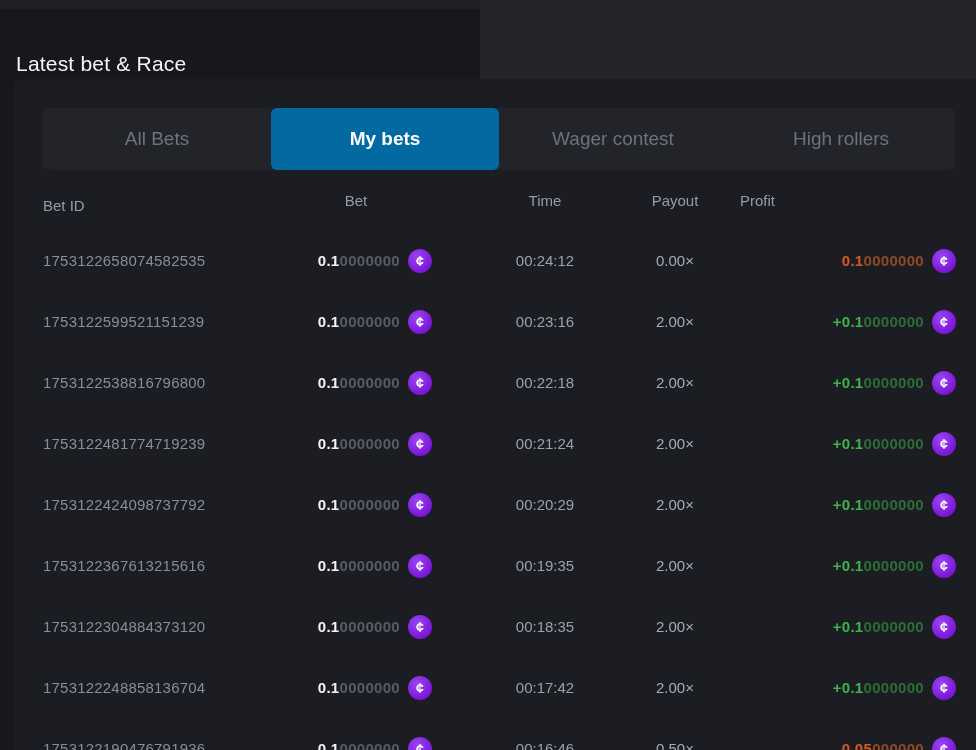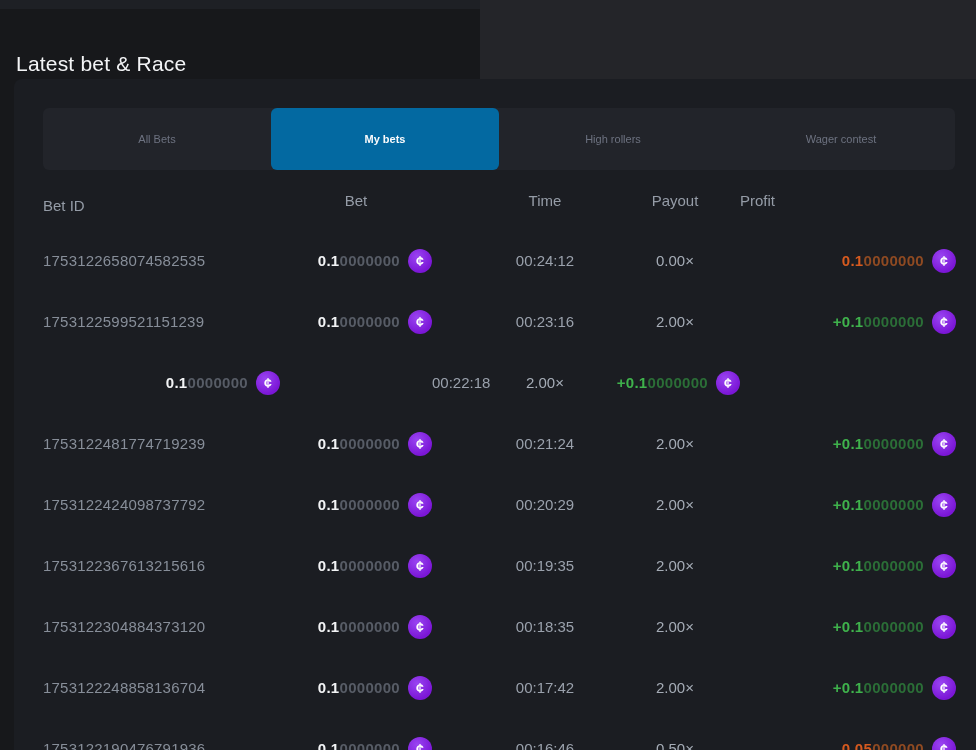--- a/index.html
+++ b/index.html
@@ -28,21 +28,21 @@
     border-top-left-radius: 8px;
     padding: 29px 0 0 29px;
   }
   .tabs {
     width: 912px; height: 62px;
     background: #22242a; border-radius: 6px;
     display: flex; overflow: hidden;
   }
   .tab {
     flex: 1; display: flex; align-items: center; justify-content: center;
-    font-size: 11px; color: #6d7280; cursor: pointer; border-radius: 6px;
+    font-size: 19px; color: #6d7280; cursor: pointer; border-radius: 6px;
   }
   .tab.active { background: #0369a1; color: #fafbfc; font-weight: 700; }
   .thead, .trow {
     display: grid;
     grid-template-columns: 237px 152px 48px 130px 130px 216px;
     align-items: center;
     width: 913px;
     font-size: 15px;
   }
   .thead { height: 60px; color: #959ca7; }
@@ -77,22 +77,22 @@
 <div class="top-strip"></div>
 <div class="top-right-block"></div>
 
 <h1 class="page-title">Latest bet &amp; Race</h1>
 
 <div class="panel">
 
   <div class="tabs" id="tabs">
       <div class="tab">All Bets</div>
       <div class="tab active">My bets</div>
+      <div class="tab">Wager contest</div>
       <div class="tab">High rollers</div>
-      <div class="tab">Wager contest</div>
     </div>
 
   <div class="thead">
     <div class="h-id">Bet ID</div>
     <div class="h-bet">Bet</div>
     <div></div>
     <div class="h-time">Time</div>
     <div class="h-payout">Payout</div>
     <div class="h-profit">Profit</div>
   </div>
@@ -120,20 +120,21 @@
         </div>
         <div></div>
         <div class="c-time">00:23:16</div>
         <div class="c-payout">2.00×</div>
         <div class="c-profit">
           <span><span class="p-main">+0.1</span><span class="p-rest">0000000</span></span>
           <span class="coin">¢</span>
         </div>
       </div>
       <div class="trow win">
+        <div class="c-id">1753122538816796800</div>
         <div class="c-bet">
           <span><span class="bet-main">0.1</span><span class="bet-rest">0000000</span></span>
           <span class="coin">¢</span>
         </div>
         <div></div>
         <div class="c-time">00:22:18</div>
         <div class="c-payout">2.00×</div>
         <div class="c-profit">
           <span><span class="p-main">+0.1</span><span class="p-rest">0000000</span></span>
           <span class="coin">¢</span>

